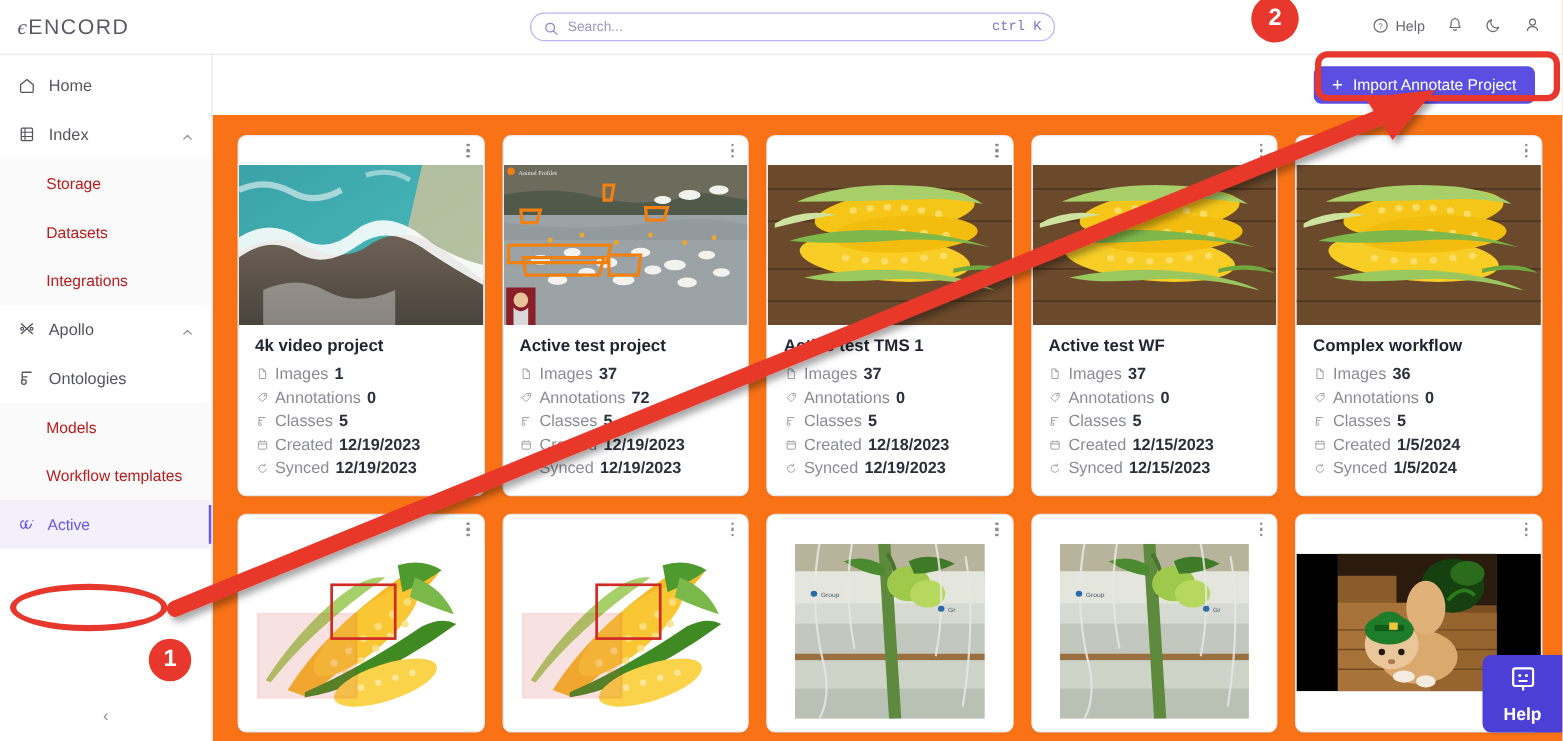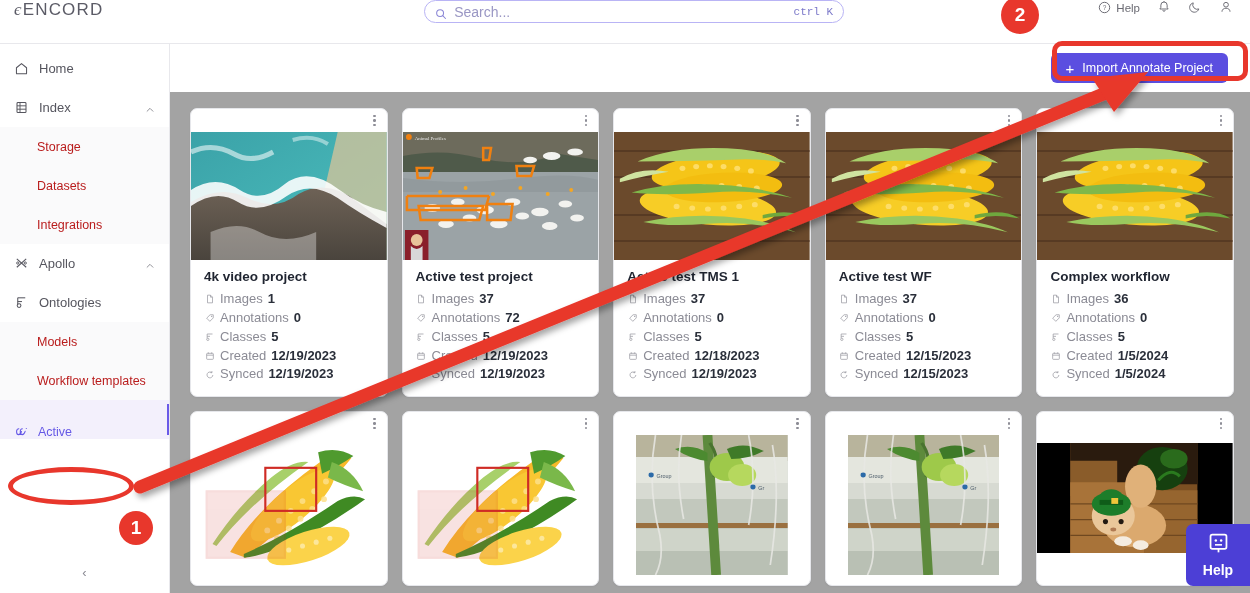--- a/index.html
+++ b/index.html
@@ -7,38 +7,38 @@
     width: 1250px; height: 593px;
     font-family: "Liberation Sans", sans-serif;
     background: #ffffff;
     overflow: hidden;
   }
   .app { position: relative; width: 1250px; height: 593px; display: flex; flex-direction: column; }
 
   
   .topbar {
     height: 44px; min-height: 34px;
-    display: flex; align-items: flex-start;
+    display: flex; align-items: center;
     background: #ffffff;
     border-bottom: 1px solid #e8e8ec;
     position: relative; z-index: 5;
   }
   .logo-zone { width: 170px; display: flex; align-items: center; padding-left: 14px; }
   .logo { font-size: 17px; letter-spacing: 1.2px; color: #5b5b66; font-weight: 400; }
   .logo .e { font-style: italic; }
 
   .search-zone { flex: 1; display: flex; justify-content: center; }
   .searchbox {
     width: 420px; height: 23px;
     border: 1px solid #b9b4f5; border-radius: 12px;
     display: flex; align-items: center; padding: 0 10px;
     background: #fff;
   }
   .search-ico { width: 12px; height: 12px; margin-right: 7px; flex: 0 0 auto; }
-  .search-ph { flex: 1; font-size: 14px; color: #9a97c4; }
+  .search-ph { flex: 1; font-size: 11px; color: #9a97c4; }
   .search-kbd { font-size: 11px; color: #7b78c9; font-family: Liberation Mono, monospace; }
 
   .actions { display: flex; align-items: center; gap: 17px; padding-right: 17px; }
   .act-item { display: flex; align-items: center; gap: 5px; color: #6a6a72; font-size: 11.5px; cursor: pointer; }
 
   
   .body { flex: 1; display: flex; min-height: 0; }
 
   
   .sidebar {
@@ -56,21 +56,21 @@
   }
   .nav-row .nico { width: 15px; height: 15px; flex: 0 0 auto; display: flex; align-items: center; justify-content: center; }
   .nav-row .nlbl { flex: 1; }
   .nav-row .chev { width: 10px; height: 10px; opacity: .75; }
   .nav-sub {
     height: 39px; display: flex; align-items: center;
     padding-left: 37px; font-size: 12.5px; color: #b91c1c;
     background: #fafafb; cursor: pointer; position: relative;
   }
   .nav-sub.active {
-    background: #f3f0fc; color: #6558e6; align-items: flex-end;
+    background: #f3f0fc; color: #6558e6;
   }
   .nav-sub.active::after{
     content:""; position:absolute; right:0; top:4px; bottom:4px; width:2.5px; background:#6a5ae8;
   }
   .nav-sub .sico { width: 15px; height: 15px; margin-right: 9px; display:flex; align-items:center; justify-content:center; }
   .collapse {
     margin-top: auto; height: 42px; display: flex; align-items: center; justify-content: center;
     color: #8a8a93; font-size: 13px; cursor: pointer;
   }
 
@@ -81,21 +81,21 @@
     padding-right: 22px; background: #fff;
   }
   .import-btn {
     background: #5b4ee0; color: #fff; border: none; border-radius: 6px;
     height: 30px; padding: 0 15px; font-size: 12.5px; cursor: pointer;
     display: flex; align-items: center; gap: 8px;
     font-family: "Liberation Sans", sans-serif;
   }
   .import-btn .plus { font-size: 15px; line-height: 1; }
 
-  .grid-wrap { flex: 1; background: #a3a3a3; padding: 16px 16px 0 20px; overflow: hidden; }
+  .grid-wrap { flex: 1; background: #f97316; padding: 16px 16px 0 20px; overflow: hidden; }
   .grid { display: grid; grid-template-columns: repeat(5, 1fr); gap: 14px; }
 
   .card {
     background: #fff; border-radius: 7px; border: 1px solid #e6e7eb;
     overflow: hidden; display: flex; flex-direction: column;
     box-shadow: 0 1px 2px rgba(16,24,40,.05);
   }
   .card-top { height: 23px; display: flex; justify-content: flex-end; align-items: center; padding-right: 9px; }
   .kebab { display: flex; flex-direction: column; gap: 2px; cursor: pointer; padding: 2px; }
   .kebab i { display: block; width: 2.5px; height: 2.5px; border-radius: 50%; background: #8d8d96; }

